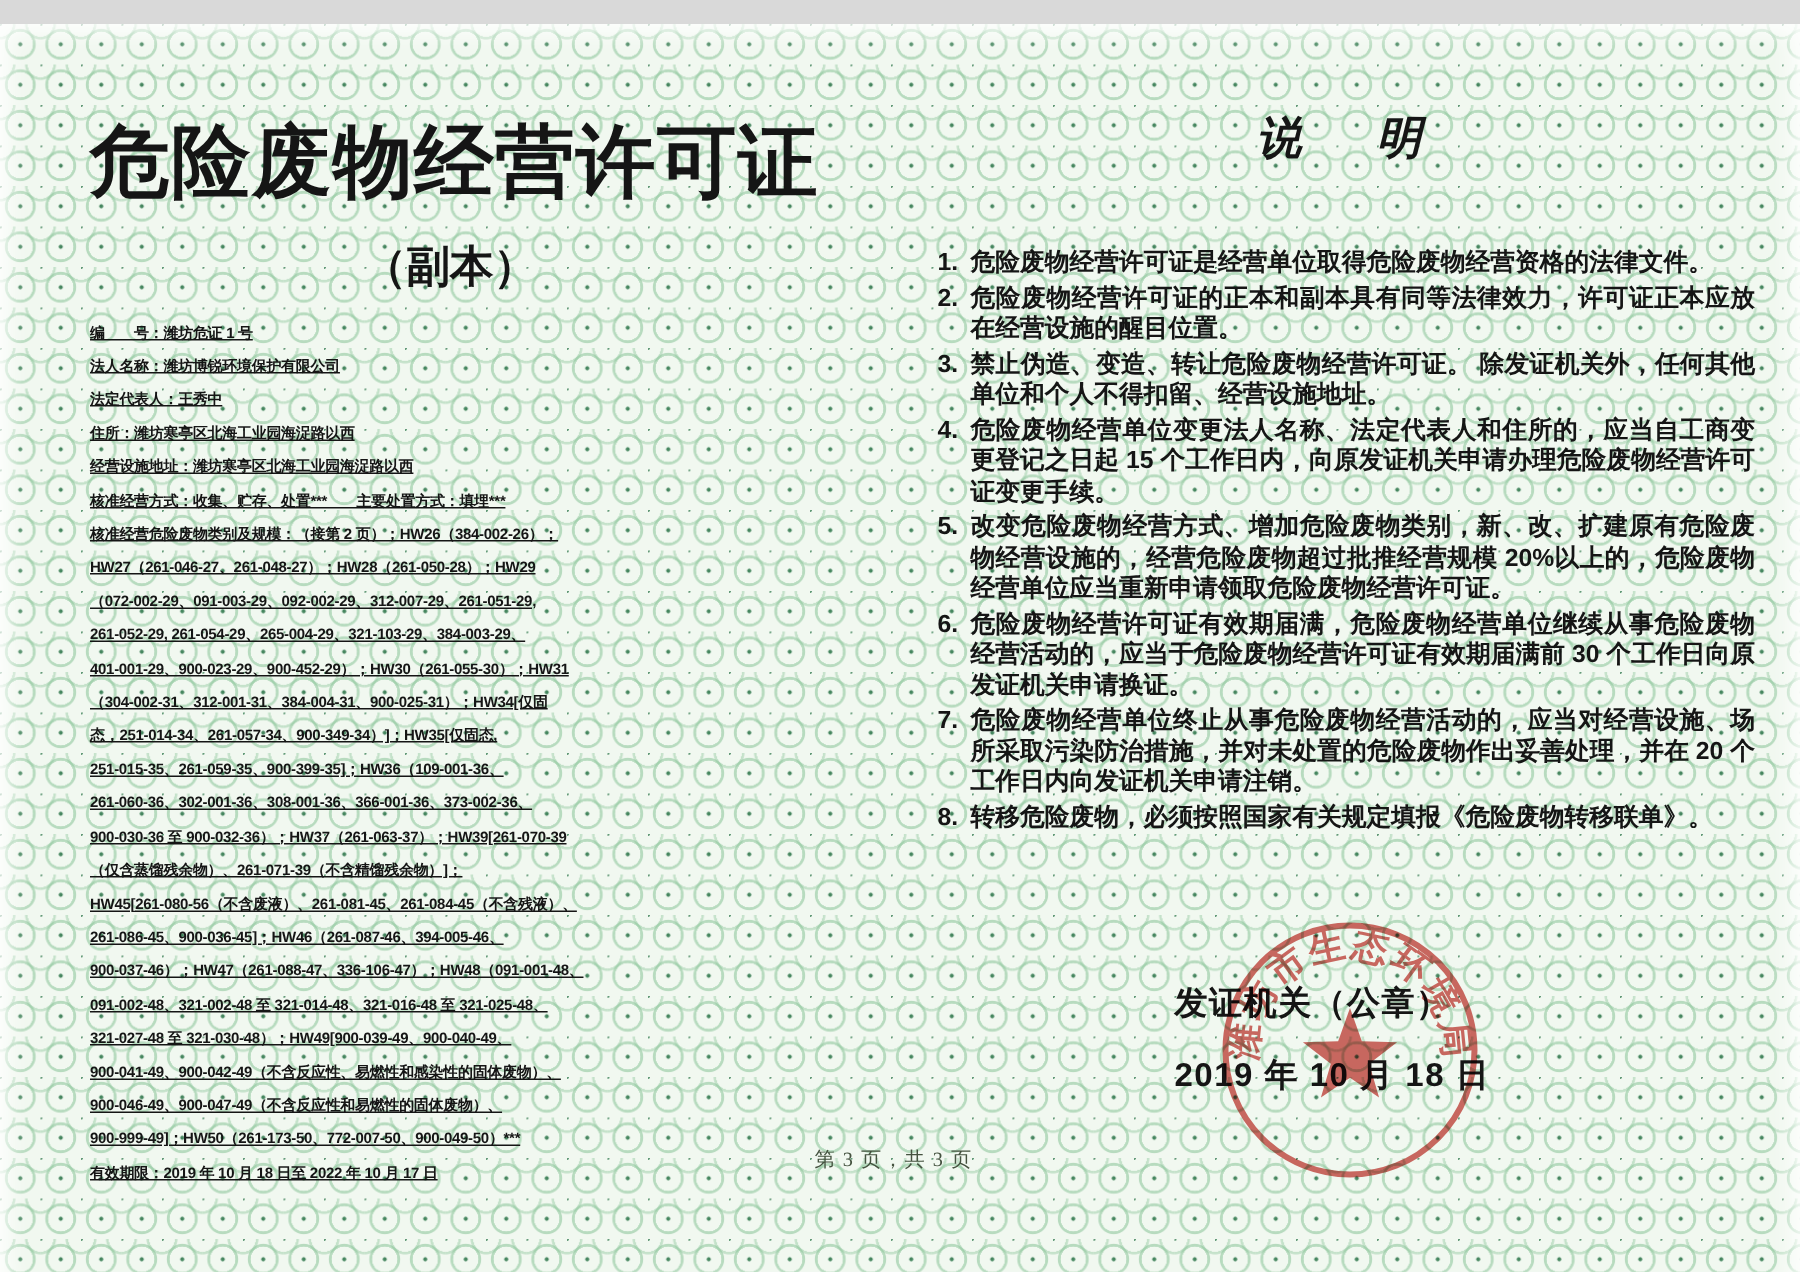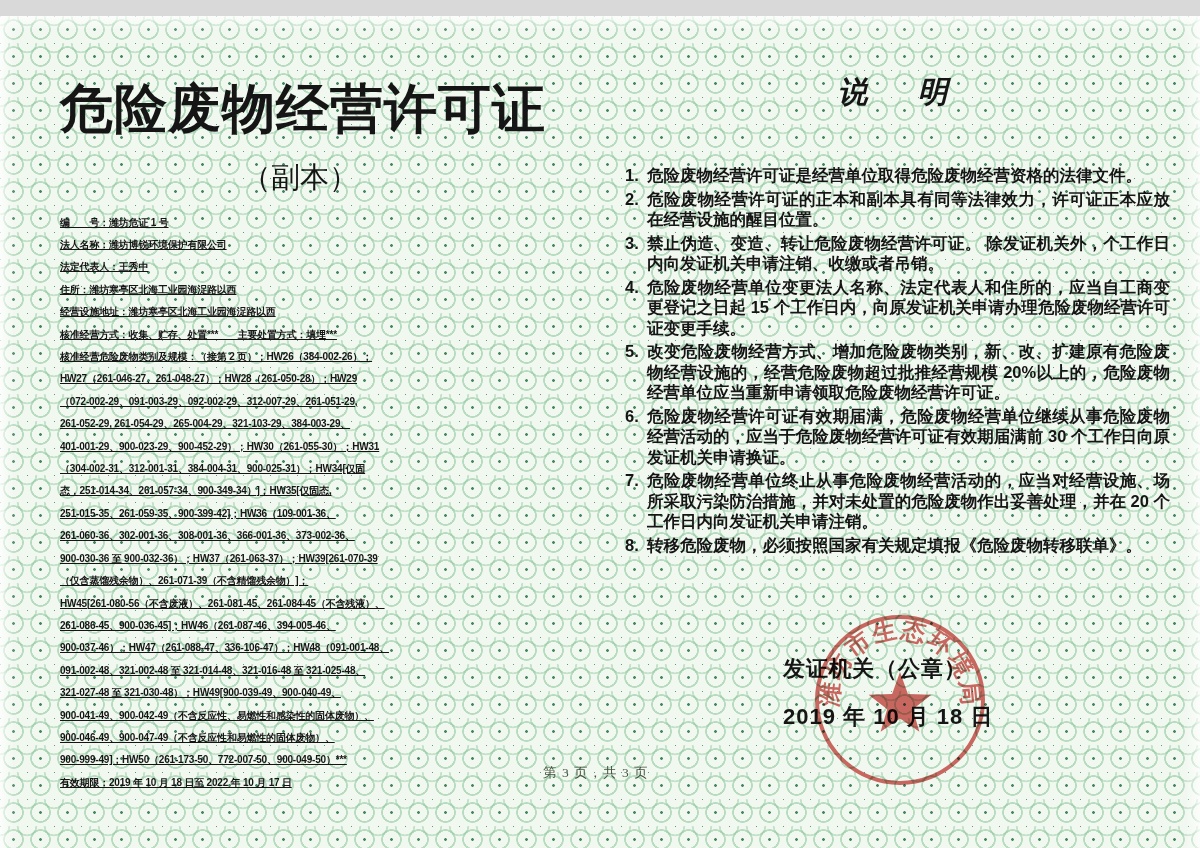--- a/index.html
+++ b/index.html
@@ -26,21 +26,21 @@
 
   
   .left-col{position:absolute;left:60px;top:62px;width:560px;}
   .cert-title{
     font-family:"Liberation Serif","DejaVu Serif",serif;
     font-size:53px;font-weight:900;letter-spacing:1px;
     line-height:1.2;text-align:left;white-space:nowrap;
   }
   .cert-subtitle{
     font-family:"Liberation Serif","DejaVu Serif",serif;
-    font-size:29px;font-weight:normal;text-align:center;
+    font-size:29px;font-weight:bold;text-align:center;
     width:480px;margin-top:16px;
   }
   .cert-lines{margin-top:14px;}
   .cert-line{
     font-size:10px;font-weight:bold;line-height:22.4px;
     letter-spacing:-.2px;white-space:nowrap;text-decoration:underline;
   }
 
   
   .right-col{position:absolute;left:625px;top:48px;width:545px;}
@@ -106,21 +106,21 @@
         <div class="cert-line">（072-002-29、091-003-29、092-002-29、312-007-29、261-051-29,</div>
 
         <div class="cert-line">261-052-29, 261-054-29、265-004-29、321-103-29、384-003-29、</div>
 
         <div class="cert-line">401-001-29、900-023-29、900-452-29）；HW30（261-055-30）；HW31</div>
 
         <div class="cert-line">（304-002-31、312-001-31、384-004-31、900-025-31）；HW34[仅固</div>
 
         <div class="cert-line">态，251-014-34、261-057-34、900-349-34）]；HW35[仅固态,</div>
 
-        <div class="cert-line">251-015-35、261-059-35、900-399-42]；HW36（109-001-36、</div>
+        <div class="cert-line">251-015-35、261-059-35、900-399-35]；HW36（109-001-36、</div>
 
         <div class="cert-line">261-060-36、302-001-36、308-001-36、366-001-36、373-002-36、</div>
 
         <div class="cert-line">900-030-36 至 900-032-36）；HW37（261-063-37）；HW39[261-070-39</div>
 
         <div class="cert-line">（仅含蒸馏残余物）、261-071-39（不含精馏残余物）]；</div>
 
         <div class="cert-line">HW45[261-080-56（不含废液）、261-081-45、261-084-45（不含残液）、</div>
 
         <div class="cert-line">261-086-45、900-036-45]；HW46（261-087-46、394-005-46、</div>
@@ -150,21 +150,21 @@
           <span class="note-text">危险废物经营许可证是经营单位取得危险废物经营资格的法律文件。</span>
         </div>
 
         <div class="note">
           <span class="note-num">2.</span>
           <span class="note-text">危险废物经营许可证的正本和副本具有同等法律效力，许可证正本应放在经营设施的醒目位置。</span>
         </div>
 
         <div class="note">
           <span class="note-num">3.</span>
-          <span class="note-text">禁止伪造、变造、转让危险废物经营许可证。 除发证机关外，个工作日内向发证机关申请注销、收缴或者吊销。</span>
+          <span class="note-text">禁止伪造、变造、转让危险废物经营许可证。 除发证机关外，任何其他单位和个人不得扣留、经营设施地址。</span>
         </div>
 
         <div class="note">
           <span class="note-num">4.</span>
           <span class="note-text">危险废物经营单位变更法人名称、法定代表人和住所的，应当自工商变更登记之日起 15 个工作日内，向原发证机关申请办理危险废物经营许可证变更手续。</span>
         </div>
 
         <div class="note">
           <span class="note-num">5.</span>
           <span class="note-text">改变危险废物经营方式、增加危险废物类别，新、改、扩建原有危险废物经营设施的，经营危险废物超过批推经营规模 20%以上的，危险废物经营单位应当重新申请领取危险废物经营许可证。</span>

